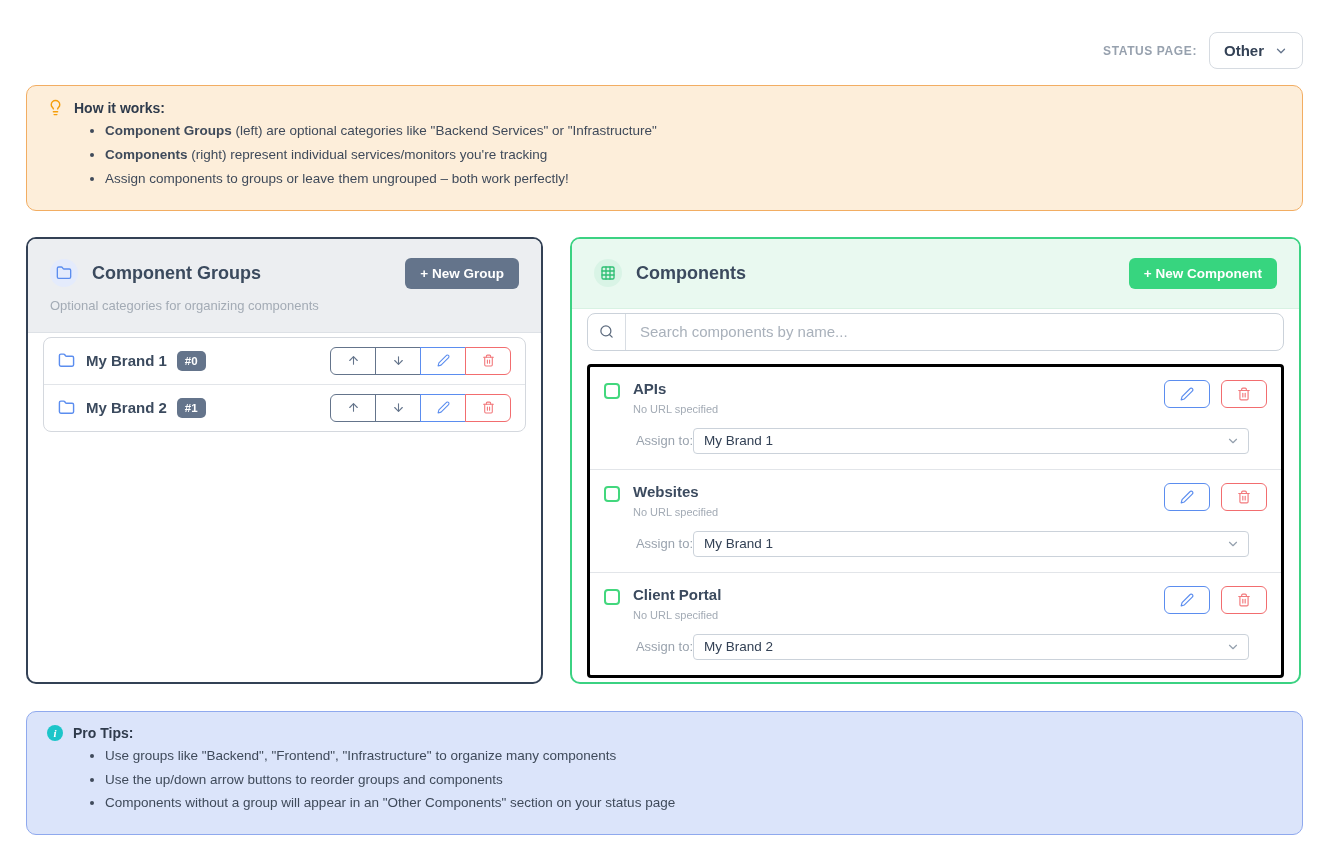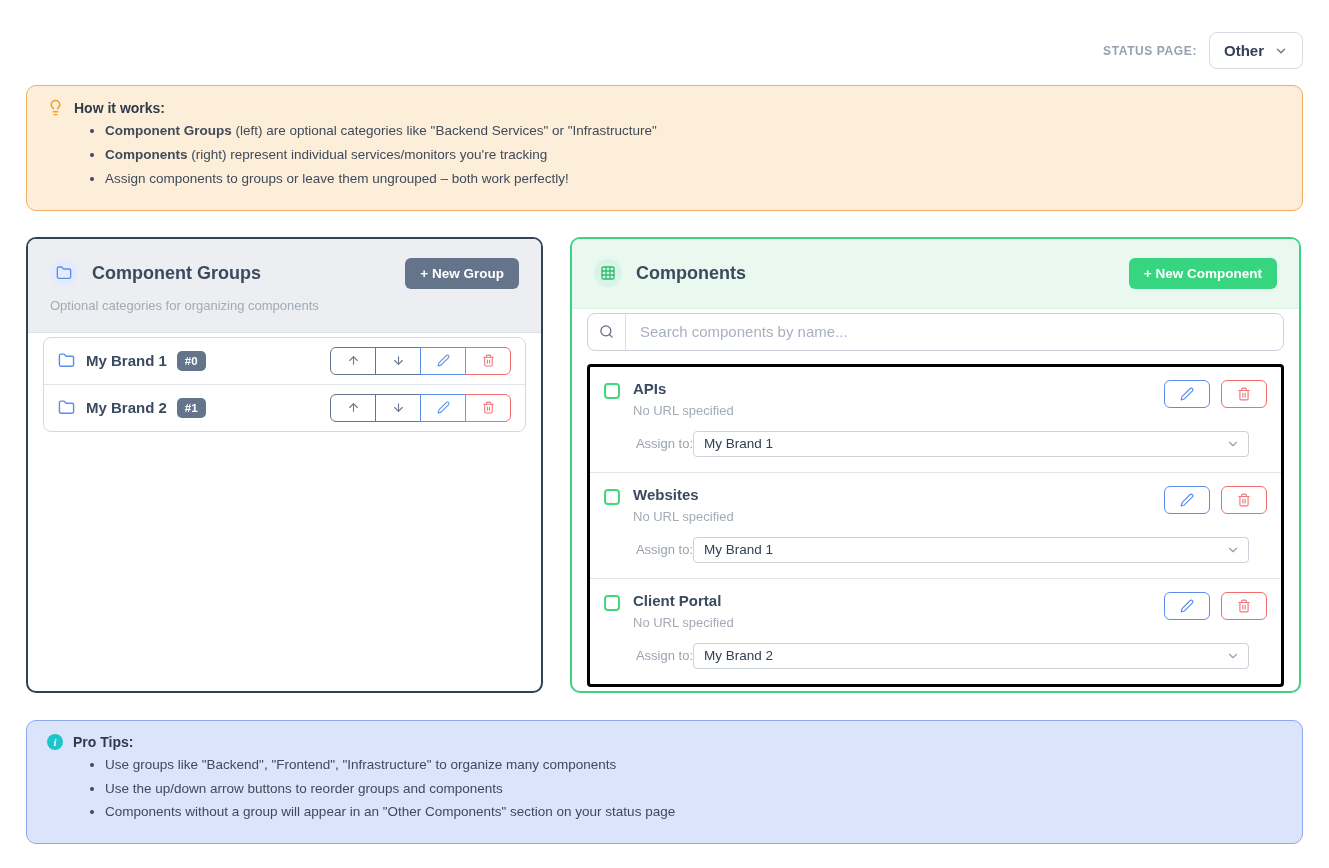--- a/index.html
+++ b/index.html
@@ -107,21 +107,21 @@
   .component-list { margin-top: 13px; border: 3px solid #000000; border-radius: 4px; }
   .component-row { padding: 13px 14px 15px 14px; }
   .component-row + .component-row { border-top: 1px solid #e2e5e9; }
   .comp-top { display: flex; align-items: flex-start; }
   .comp-check {
     width: 16px; height: 16px; border: 2px solid #42d77d; border-radius: 4px; background: #fff;
     margin-top: 3px; cursor: pointer; flex: none;
   }
   .comp-info { margin-left: 13px; }
   .comp-name { font-size: 15px; font-weight: 700; color: #3b4a5e; }
-  .comp-url { margin-top: 6px; font-size: 13px; color: #a3abb5; text-align: right; }
+  .comp-url { margin-top: 6px; font-size: 11px; color: #a3abb5; }
   .comp-actions { margin-left: auto; display: flex; gap: 11px; }
   .btn-icon {
     width: 46px; height: 28px; border-radius: 6px; background: #fff; cursor: pointer;
     display: flex; align-items: center; justify-content: center;
   }
   .btn-icon.blue { border: 1px solid #5b8def; color: #5b8def; }
   .btn-icon.red  { border: 1px solid #f26d6f; color: #f2797c; }
   .comp-assign { display: flex; align-items: center; margin-top: 13px; }
   .assign-label { font-size: 13px; color: #9aa3ae; width: 89px; flex: none; text-align: right; }
   .select-wrap { position: relative; flex: 1; margin-right: 18px; }

